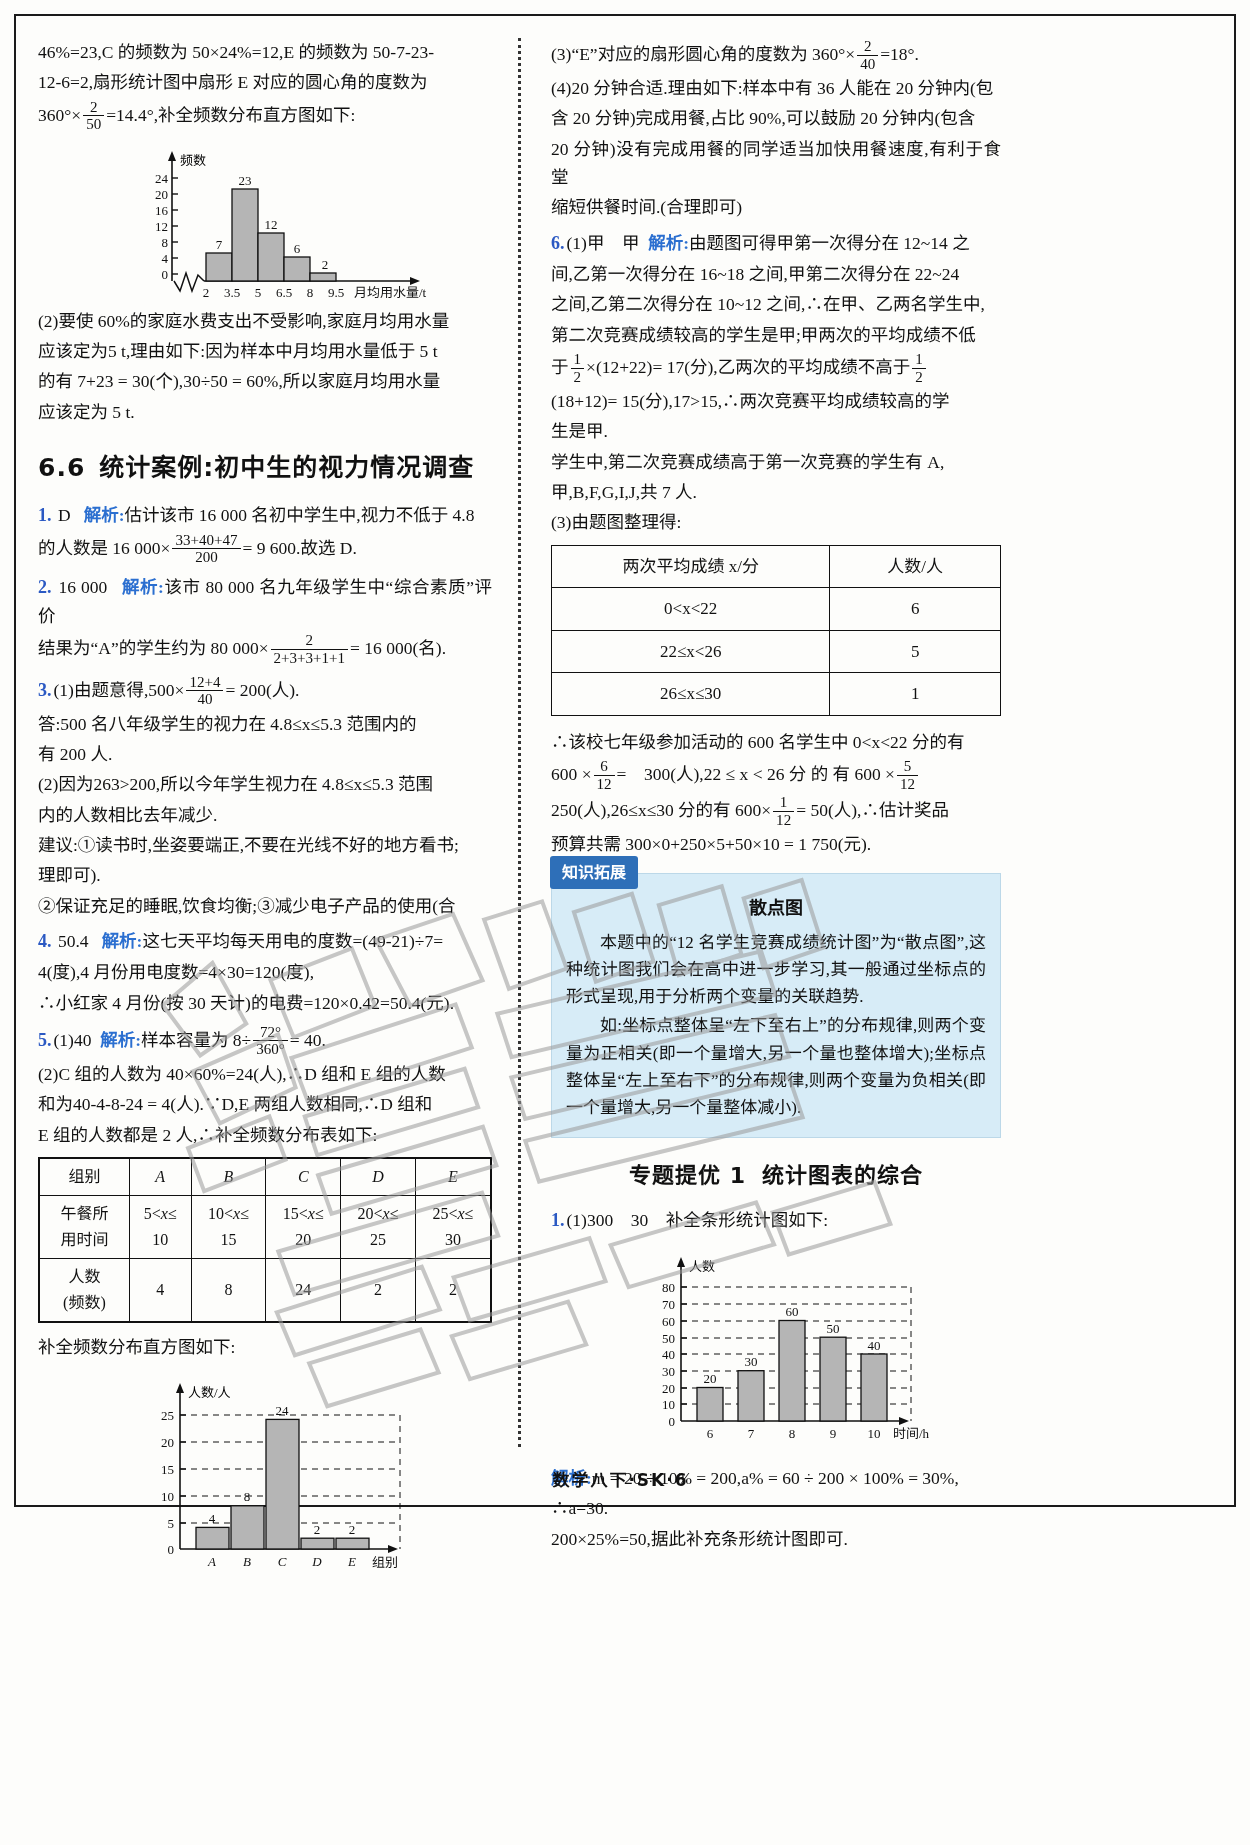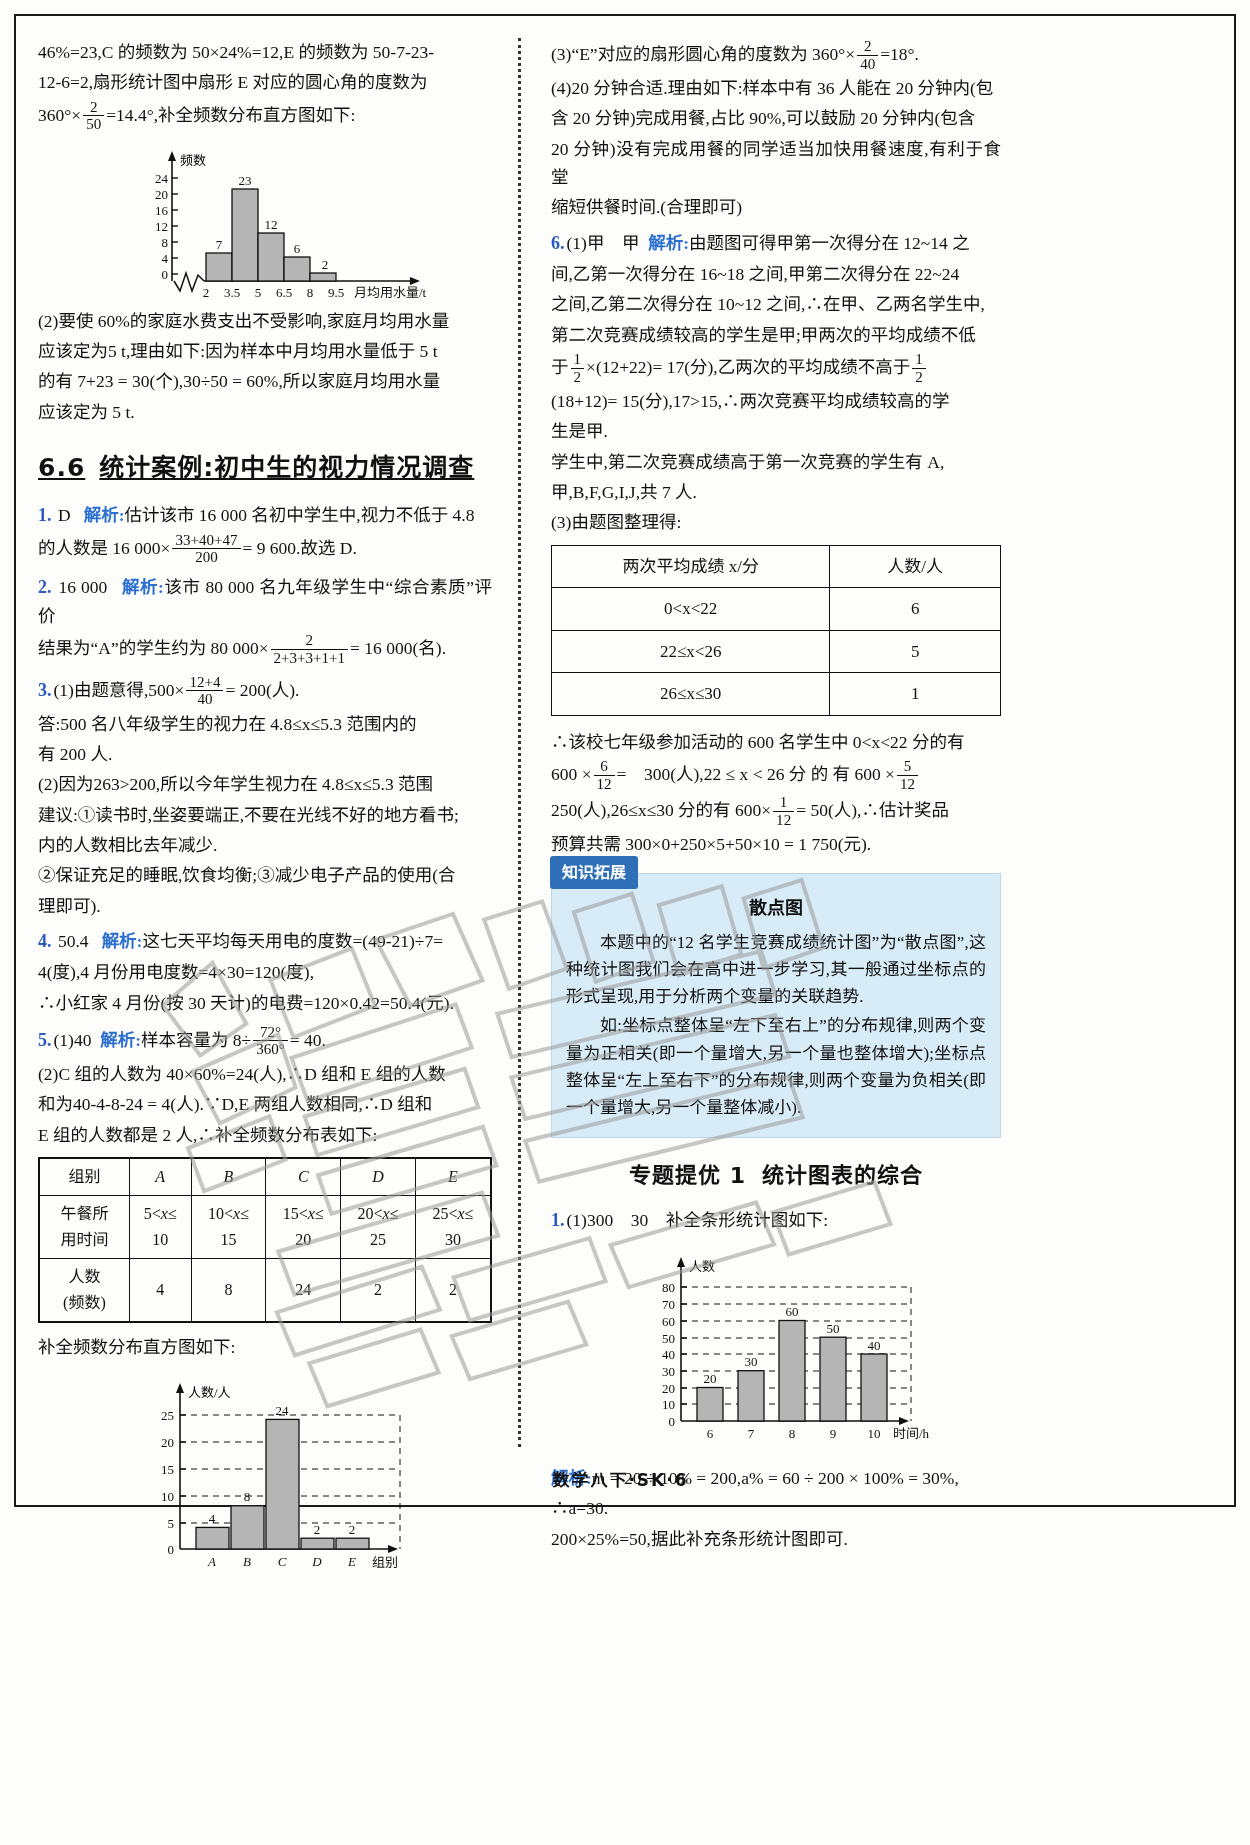--- a/index.html
+++ b/index.html
@@ -47,21 +47,21 @@
     display:inline-block;vertical-align:-0.55em;
     text-align:center;font-size:0.86em;line-height:1.1;
     margin:0 2px;
   }
   .frac .num{display:block;padding:0 3px;}
   .frac .den{display:block;border-top:1.4px solid #111;padding:0 3px;}
   
   .sec-head{
     font-family:"DejaVu Sans","Liberation Sans",sans-serif;
     font-weight:700;font-size:25px;
-    margin:22px 0 12px 0;letter-spacing:1px;text-decoration:underline;
+    margin:22px 0 12px 0;letter-spacing:1px;
   }
   .sec-head .no{margin-right:14px;}
   .topic-head{
     font-family:"DejaVu Sans","Liberation Sans",sans-serif;
     font-weight:700;font-size:22px;
     margin:20px 0 12px 0;text-align:center;letter-spacing:1px;
   }
   .topic-head .no{margin-right:16px;}
   
   table.fq{
@@ -215,24 +215,24 @@
       <p>
         <span>结果为“A”的学生约为 80 000×</span><span class="frac"><span class="num">2</span><span class="den">2+3+3+1+1</span></span><span>= 16 000(名).</span>
       </p>
 
       <p class="qline">
         <span class="qnum">3.</span><span>(1)由题意得,500×</span><span class="frac"><span class="num">12+4</span><span class="den">40</span></span><span>= 200(人).</span>
       </p>
       <p>答:500 名八年级学生的视力在 4.8≤x≤5.3 范围内的</p>
       <p>有 200 人.</p>
       <p>(2)因为263&gt;200,所以今年学生视力在 4.8≤x≤5.3 范围</p>
+      <p>内的人数相比去年减少.</p>
       <p>建议:①读书时,坐姿要端正,不要在光线不好的地方看书;</p>
-      <p>内的人数相比去年减少.</p>
+      <p>理即可).</p>
       <p>②保证充足的睡眠,饮食均衡;③减少电子产品的使用(合</p>
-      <p>理即可).</p>
 
       <p class="qline">
         <span class="qnum">4.</span>
         <span>50.4</span>&nbsp;&nbsp;
         <span class="jx">解析:</span><span>这七天平均每天用电的度数=(49-21)÷7=</span>
       </p>
       <p>4(度),4 月份用电度数=4×30=120(度),</p>
       <p>∴小红家 4 月份(按 30 天计)的电费=120×0.42=50.4(元).</p>
 
       <p class="qline">

